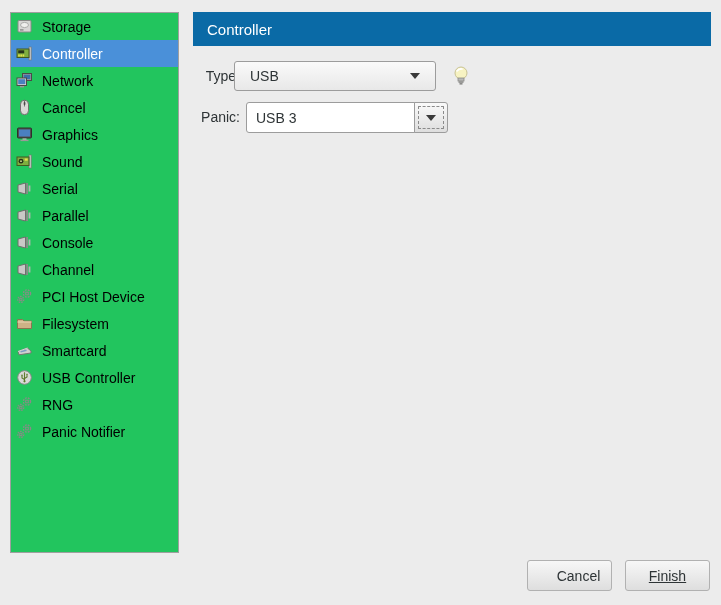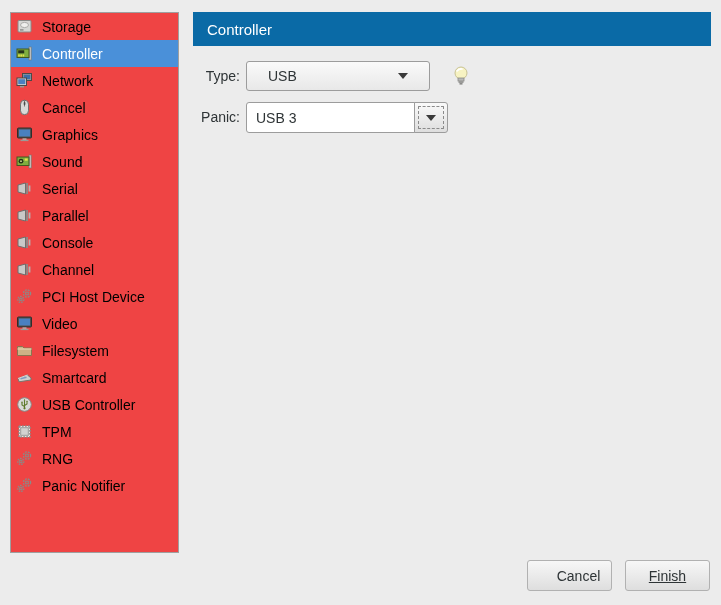--- a/index.html
+++ b/index.html
@@ -6,21 +6,21 @@
   body {
     width:721px; height:605px; position:relative; overflow:hidden;
     background:#ECECEC;
     font-family:"Liberation Sans", sans-serif;
     color:#2E3436;
     -webkit-font-smoothing:antialiased;
   }
   
   .sidebar {
     position:absolute; left:10px; top:12px; width:169px; height:541px;
-    background:#ef4444; border:1px solid #9F9F9F; box-sizing:border-box;
+    background:#22c55e; border:1px solid #9F9F9F; box-sizing:border-box;
     overflow:hidden;
   }
   .side-row {
     display:flex; align-items:center; height:27px; padding-left:5px;
     cursor:default; box-sizing:border-box;
   }
   .side-row .icon { width:17px; height:17px; margin-right:9px; flex:none; }
   .side-row .icon svg { width:17px; height:17px; display:block; }
   .side-row .label { font-size:14px; color:#000000; white-space:nowrap; }
   .side-row.selected { background:var(--sel,#4A90D9); }
@@ -36,24 +36,24 @@
 
   
   .form-label {
     position:absolute; left:183px; width:57px; text-align:right;
     font-size:14px; color:#2E3436;
   }
   .lbl-type  { top:61px; height:30px; line-height:30px; }
   .lbl-model { top:102px; height:31px; line-height:31px; }
 
   .combo {
-    position:absolute; left:246px; top:61px; width:184px; height:30px;
+    position:absolute; left:234px; top:61px; width:202px; height:30px;
     box-sizing:border-box; border:1px solid #9C9C9C; border-radius:3px;
     background:linear-gradient(#FAFAFA,#E8E8E8);
-    display:flex; align-items:center; padding:0 21px;
+    display:flex; align-items:center; padding:0 15px;
     font-size:14px; color:#2E3436; cursor:default;
   }
   .combo .arrow, .entry-btn .arrow {
     width:0; height:0; border-left:5px solid transparent;
     border-right:5px solid transparent; border-top:6px solid #3A3A3A;
   }
   .combo .arrow { margin-left:auto; }
 
   .entry {
     position:absolute; left:246px; top:102px; width:169px; height:31px;
@@ -206,31 +206,20 @@
           <rect x="9.7" y="4.2" width="2.6" height="2.6" stroke="#8A8A88" stroke-width="1"></rect>
           <circle cx="4.8" cy="11.5" r="3" stroke="#8A8A88" stroke-width="1.3" stroke-dasharray="1.6 1"></circle>
           <rect x="3.7" y="10.4" width="2.2" height="2.2" stroke="#8A8A88" stroke-width="1"></rect>
         </svg>
       </span>
       <span class="label">PCI Host Device</span>
     </div>
     <div class="side-row">
       <span class="icon">
         <svg viewBox="0 0 17 17">
-          <rect x="1.5" y="2" width="14" height="10" rx="1" fill="#50504E" stroke="#2E2E2C"></rect>
-          <rect x="3" y="3.5" width="11" height="7" fill="#4A80C0"></rect>
-          <rect x="6.5" y="12.4" width="4" height="1.4" fill="#B9B9B7"></rect>
-          <rect x="4.5" y="13.8" width="8" height="1.3" fill="#9A9A98"></rect>
-        </svg>
-      </span>
-      <span class="label">Video</span>
-    </div>
-    <div class="side-row">
-      <span class="icon">
-        <svg viewBox="0 0 17 17">
           <path d="M1.5 4.5 L1.5 13.5 L15.5 13.5 L15.5 6 L8 6 L6.5 4.5 Z" fill="#CDB286" stroke="#8A7550"></path>
           <path d="M1.5 7 L15.5 7" stroke="#E4D2AE" stroke-width="1.2"></path>
         </svg>
       </span>
       <span class="label">Filesystem</span>
     </div>
     <div class="side-row">
       <span class="icon">
         <svg viewBox="0 0 17 17">
           <path d="M2 9.5 L11.5 6 L15 9 L15 11 L3 12.8 Z" fill="#D0D0CE" stroke="#77776F"></path>
@@ -247,29 +236,20 @@
           <line x1="8.5" y1="4.2" x2="8.5" y2="12" stroke="#5D7A2A" stroke-width="1.1"></line>
           <path d="M8.5 10.5 L6 9 L6 7" fill="none" stroke="#5D7A2A" stroke-width="1.1"></path>
           <path d="M8.5 9.5 L11 8 L11 6.2" fill="none" stroke="#5D7A2A" stroke-width="1.1"></path>
           <circle cx="8.5" cy="12.3" r="1.1" fill="#5D7A2A"></circle>
           <circle cx="6" cy="6.4" r="0.8" fill="#5D7A2A"></circle>
           <rect x="10.3" y="4.8" width="1.4" height="1.4" fill="#5D7A2A"></rect>
           <path d="M8.5 2.8 L7.7 4.4 L9.3 4.4 Z" fill="#5D7A2A"></path>
         </svg>
       </span>
       <span class="label">USB Controller</span>
-    </div>
-    <div class="side-row">
-      <span class="icon">
-        <svg viewBox="0 0 17 17">
-          <rect x="3" y="3" width="11" height="11" fill="#E8E8E6" stroke="#8A8A88" stroke-width="1.6" stroke-dasharray="1.7 1.3"></rect>
-          <rect x="4.7" y="4.7" width="7.6" height="7.6" fill="#D2D2D0" stroke="#9A9A98"></rect>
-        </svg>
-      </span>
-      <span class="label">TPM</span>
     </div>
     <div class="side-row">
       <span class="icon">
         <svg viewBox="0 0 17 17" fill="none">
           <circle cx="11" cy="5.5" r="3.6" stroke="#8A8A88" stroke-width="1.3" stroke-dasharray="1.8 1.1"></circle>
           <rect x="9.7" y="4.2" width="2.6" height="2.6" stroke="#8A8A88" stroke-width="1"></rect>
           <circle cx="4.8" cy="11.5" r="3" stroke="#8A8A88" stroke-width="1.3" stroke-dasharray="1.6 1"></circle>
           <rect x="3.7" y="10.4" width="2.2" height="2.2" stroke="#8A8A88" stroke-width="1"></rect>
         </svg>
       </span>

